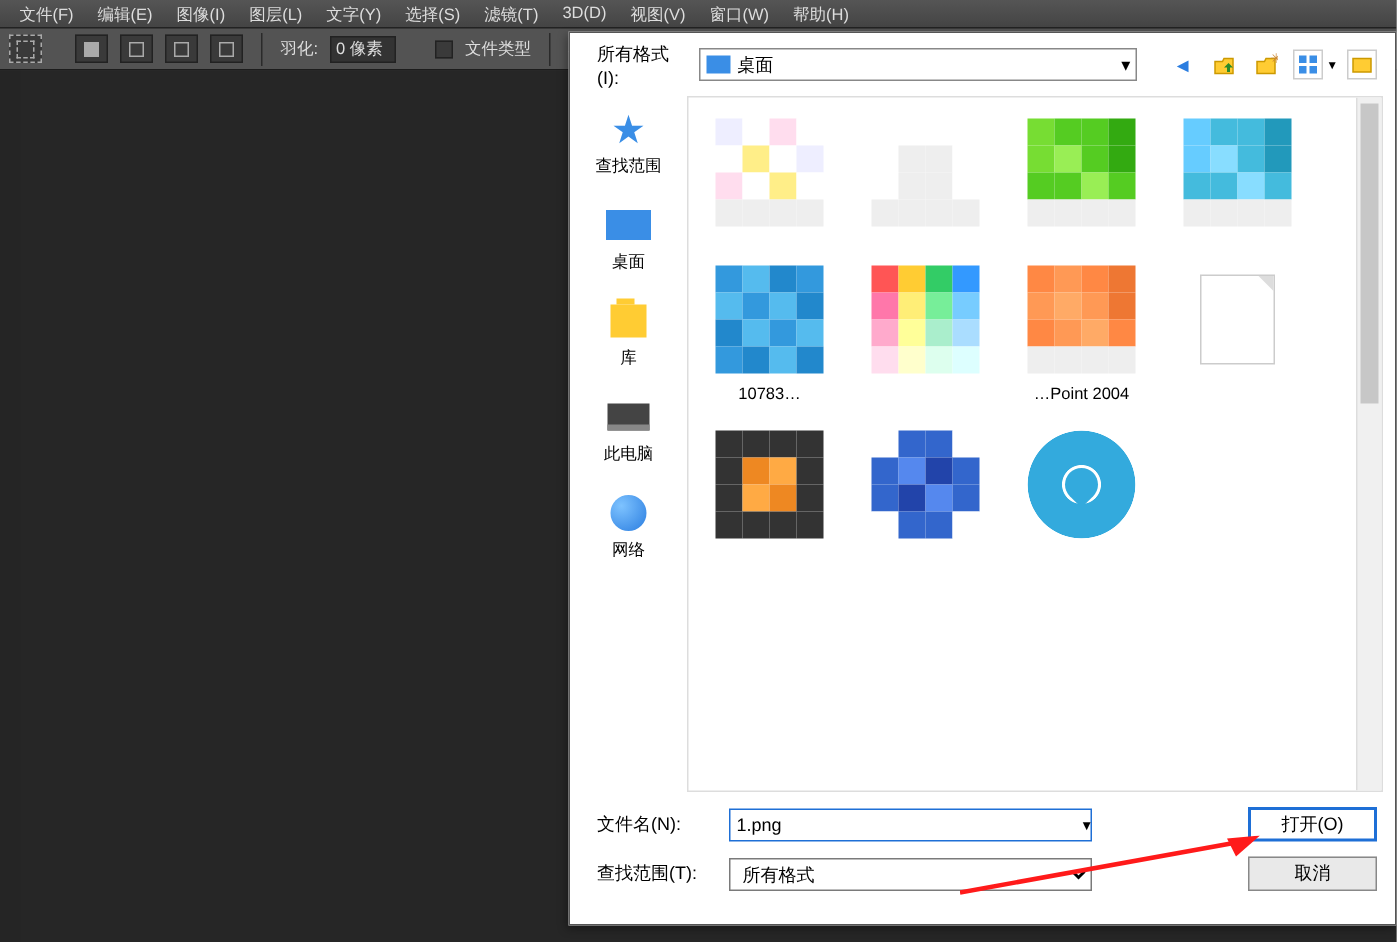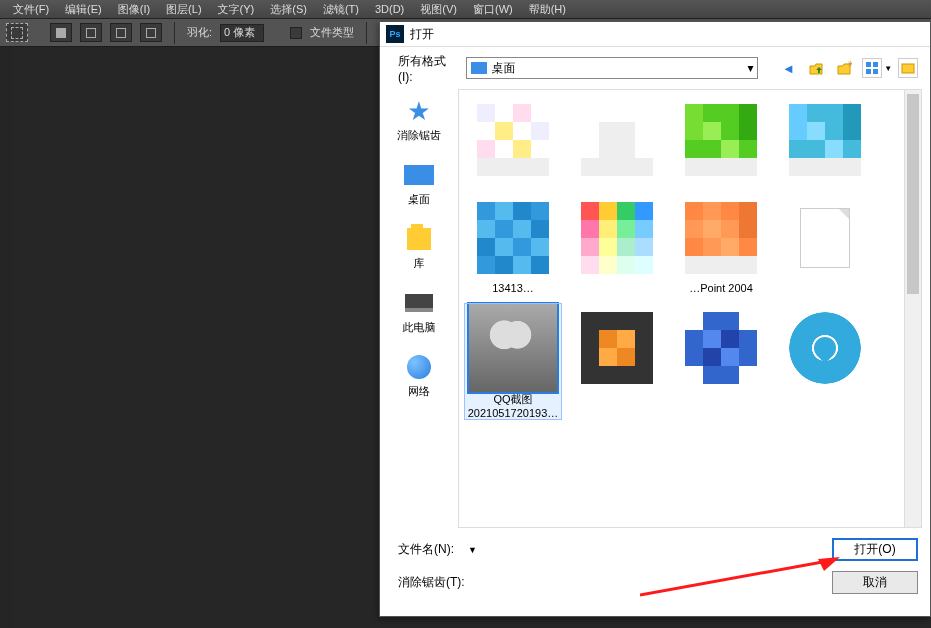--- a/index.html
+++ b/index.html
@@ -115,24 +115,20 @@
   <span class="ck"></span>
   <span>文件类型</span>
   <span class="sep"></span>
   <span>样式</span>
 </div>
 
 <div class="lg"></div>
 <div class="stage"></div>
 
 <div class="dlg">
-  <div class="titlebar">
-    <span class="pslogo">Ps</span>
-    <span class="ttl">打开</span>
-  </div>
 
   <div class="lookrow">
     <span>所有格式(I):</span>
     <div class="lookin">
       <span class="desktop-icon"></span>
       <span>桌面</span>
       <span style="margin-left:auto">▾</span>
     </div>
     <span style="width:6px"></span>
     <span class="toolbtn" style="color:#2a7de0">◄</span>
@@ -161,21 +157,21 @@
       <svg width="14" height="14">
           <rect x="1" y="3" width="12" height="9" fill="#ffcc33" stroke="#cc9900"></rect>
         </svg>
     </span>
   </div>
 
   <div class="dlg-body">
     <div class="places">
       <div class="plc">
         <span class="ic ic-star">★</span>
-        <span>消除锯齿</span>
+        <span>查找范围</span>
       </div>
       <div class="plc">
         <span class="ic">
             <span class="ic-desk"></span>
           </span>
         <span>桌面</span>
       </div>
       <div class="plc">
         <span class="ic">
             <span class="ic-lib"></span>
@@ -305,21 +301,21 @@
                 <span style="background:#28c"></span>
                 <span style="background:#5be"></span>
                 <span style="background:#39d"></span>
                 <span style="background:#5be"></span>
                 <span style="background:#39d"></span>
                 <span style="background:#28c"></span>
                 <span style="background:#5be"></span>
                 <span style="background:#28c"></span>
               </div>
             </div>
-            <span class="cap">13413…</span>
+            <span class="cap">10783…</span>
           </div>
         <div class="thumb">
             <div class="timg">
               <div class="pxb">
                 <span style="background:#f55"></span>
                 <span style="background:#fc3"></span>
                 <span style="background:#3c6"></span>
                 <span style="background:#39f"></span>
                 <span style="background:#f7a"></span>
                 <span style="background:#fe7"></span>
@@ -362,25 +358,20 @@
           </div>
         <div class="thumb">
             <div class="timg">
               <div style="width:50px;height:60px;border:1px solid #ccc;background:#fff;position:relative">
                 <div style="position:absolute;right:0;top:0;border-left:10px solid transparent;border-top:10px solid #ddd"></div>
               </div>
             </div>
             <span class="cap"> </span>
           </div>
 
-        <div class="thumb selected">
-            <div class="timg" style="background:#888;background-image:radial-gradient(circle at 40% 35%,#ddd 18%,transparent 19%),radial-gradient(circle at 55% 35%,#ddd 18%,transparent 19%),linear-gradient(#aaa,#666);"></div>
-            <span class="cap">QQ截图</span>
-            <span class="cap">2021051720193…</span>
-          </div>
         <div class="thumb">
             <div class="timg">
               <div class="pxb">
                 <span style="background:#333"></span>
                 <span style="background:#333"></span>
                 <span style="background:#333"></span>
                 <span style="background:#333"></span>
                 <span style="background:#333"></span>
                 <span style="background:#e82"></span>
                 <span style="background:#fa4"></span>
@@ -431,26 +422,28 @@
       </div>
       <div class="vscroll">
           <div class="th"></div>
         </div>
     </div>
   </div>
 
   <div class="footer">
     <div class="row">
       <label>文件名(N):</label>
+      <input class="combo" style="border: 1px solid rgb(30, 111, 214);" value="1.png">
       <span style="font-size:9px;margin-left:-18px">▼</span>
       <span style="flex:1"></span>
       <div class="abtn open">打开(O)</div>
     </div>
     <div class="row">
-      <label>消除锯齿(T):</label>
+      <label>查找范围(T):</label>
+      <select class="combo"><option>所有格式</option></select>
       <span style="flex:1"></span>
       <div class="abtn">取消</div>
     </div>
   </div>
 </div>
 
 <div class="redarrow">
   <svg viewBox="0 0 200 40">
       <line x1="0" y1="38" x2="188" y2="4" stroke="#ff1a1a" stroke-width="3"></line>
       <polygon points="200,0 178,2 184,14" fill="#ff1a1a"></polygon>

